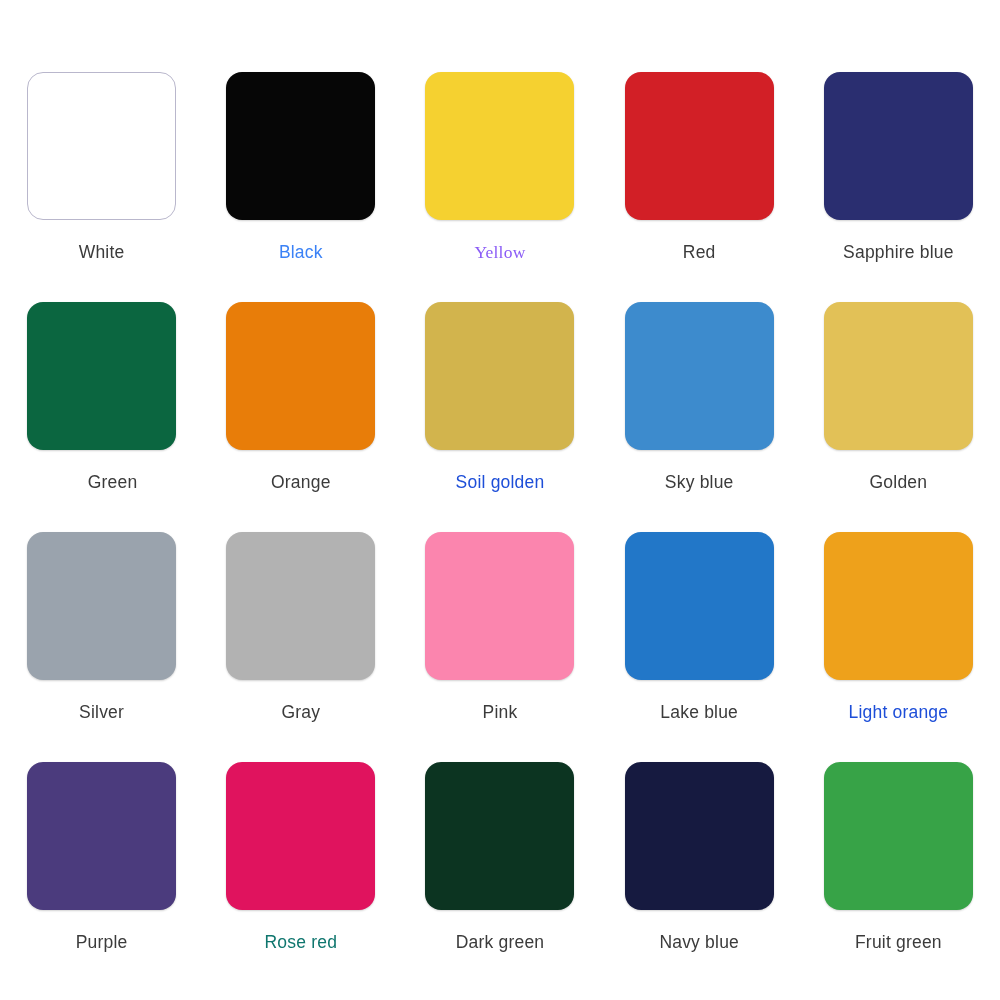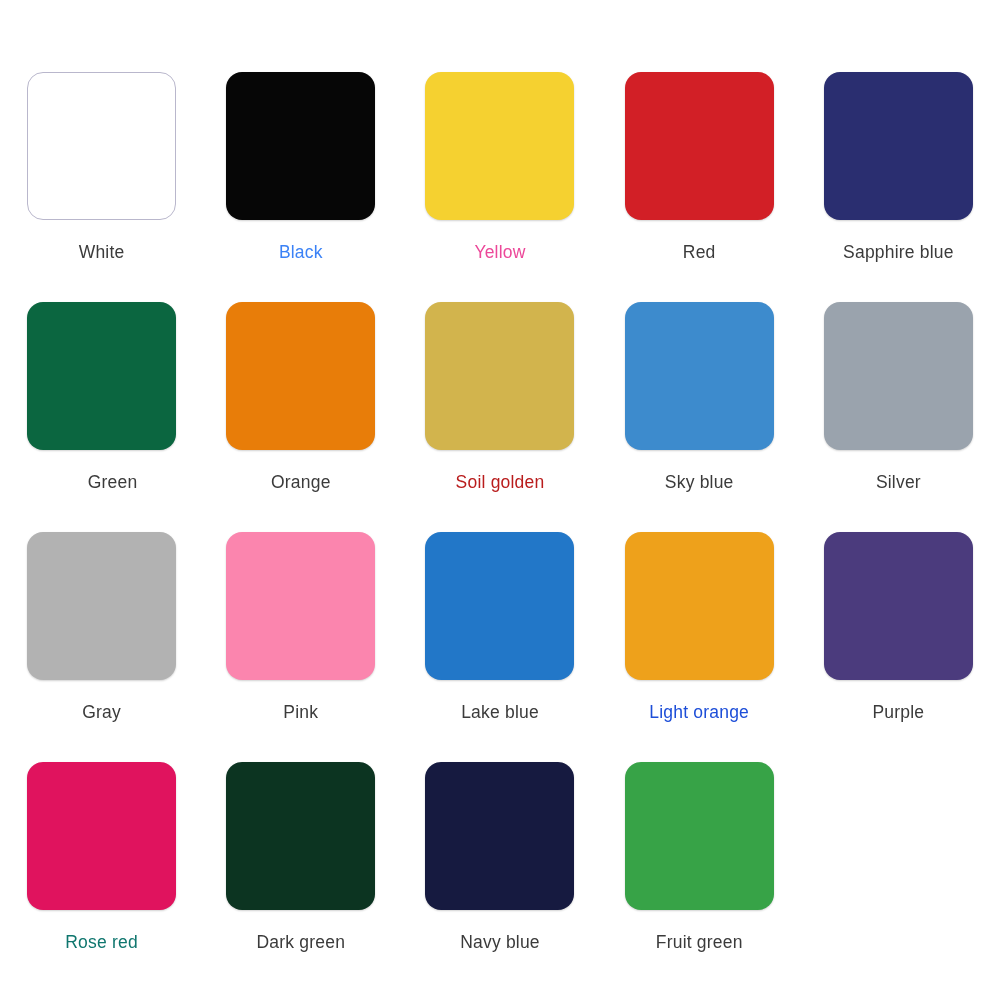--- a/index.html
+++ b/index.html
@@ -71,45 +71,49 @@
       <div class="swatch-cell">
         <div class="swatch-chip outlined" style="background: rgb(255, 255, 255); border-color: rgb(185, 183, 204);"></div>
         <div class="swatch-label" style="color: rgb(59, 59, 59);">White</div>
       </div>
       <div class="swatch-cell">
         <div class="swatch-chip" style="background: rgb(6, 6, 6);"></div>
         <div class="swatch-label" style="color: #3b82f6;">Black</div>
       </div>
       <div class="swatch-cell">
         <div class="swatch-chip" style="background: rgb(245, 209, 48);"></div>
-        <div class="swatch-label" style="color: #ec4899;">Yellow</div>
+        <div class="swatch-label" style="color: #8b5cf6; font-family: Liberation Serif, serif;">Yellow</div>
       </div>
       <div class="swatch-cell">
         <div class="swatch-chip" style="background: rgb(210, 31, 38);"></div>
         <div class="swatch-label" style="color: rgb(59, 59, 59);">Red</div>
       </div>
       <div class="swatch-cell">
         <div class="swatch-chip" style="background: rgb(42, 46, 112);"></div>
         <div class="swatch-label" style="color: rgb(59, 59, 59);">Sapphire blue</div>
       </div>
       <div class="swatch-cell">
         <div class="swatch-chip" style="background: rgb(11, 102, 64);"></div>
         <div class="swatch-label" style="color: rgb(59, 59, 59); margin-left: 22px;">Green</div>
       </div>
       <div class="swatch-cell">
         <div class="swatch-chip" style="background: rgb(232, 125, 9);"></div>
         <div class="swatch-label" style="color: rgb(59, 59, 59);">Orange</div>
       </div>
       <div class="swatch-cell">
         <div class="swatch-chip" style="background: rgb(210, 180, 77);"></div>
-        <div class="swatch-label" style="color: #b91c1c;">Soil golden</div>
+        <div class="swatch-label" style="color: #1d4ed8;">Soil golden</div>
       </div>
       <div class="swatch-cell">
         <div class="swatch-chip" style="background: rgb(61, 139, 205);"></div>
         <div class="swatch-label" style="color: rgb(59, 59, 59);">Sky blue</div>
+      </div>
+      <div class="swatch-cell">
+        <div class="swatch-chip" style="background: rgb(226, 193, 87);"></div>
+        <div class="swatch-label" style="color: rgb(59, 59, 59);">Golden</div>
       </div>
       <div class="swatch-cell">
         <div class="swatch-chip" style="background: rgb(154, 163, 173);"></div>
         <div class="swatch-label" style="color: rgb(59, 59, 59);">Silver</div>
       </div>
       <div class="swatch-cell">
         <div class="swatch-chip" style="background: rgb(178, 178, 178);"></div>
         <div class="swatch-label" style="color: rgb(59, 59, 59);">Gray</div>
       </div>
       <div class="swatch-cell">

